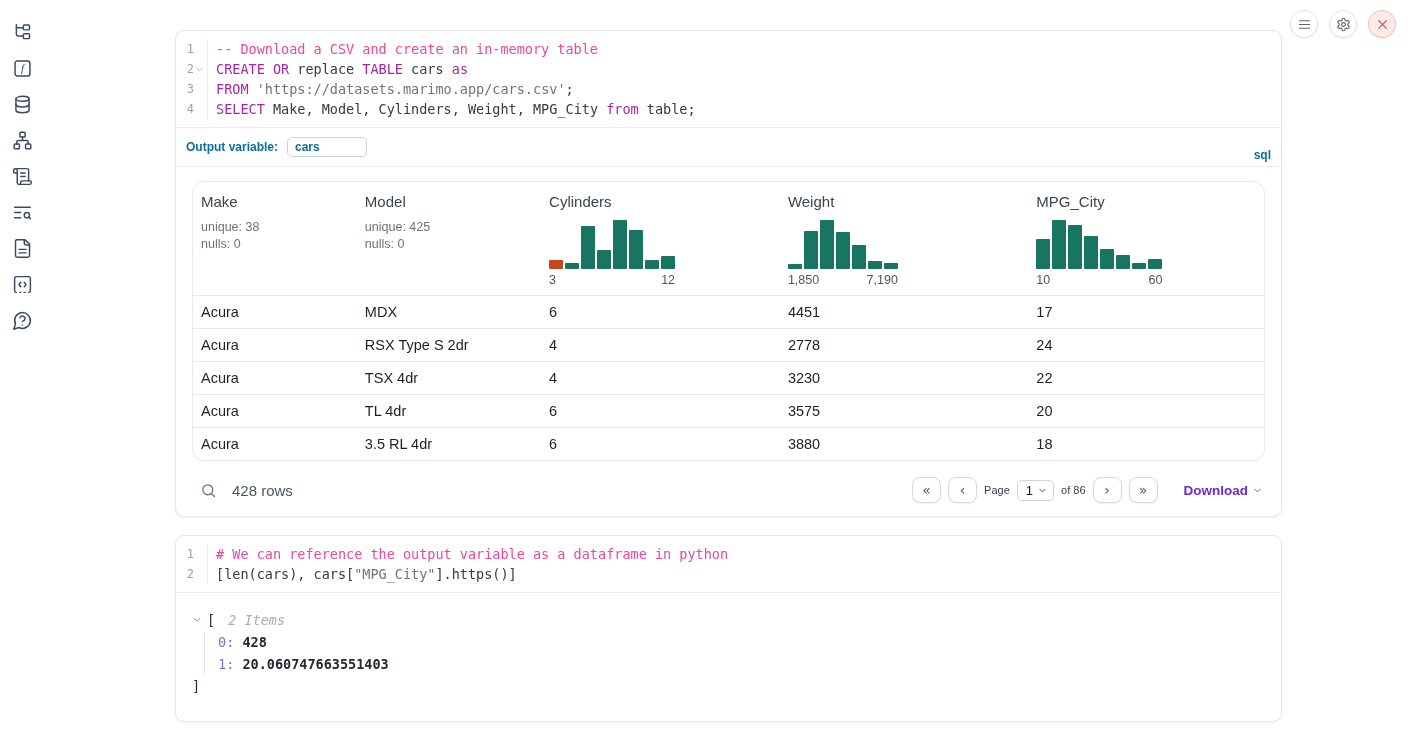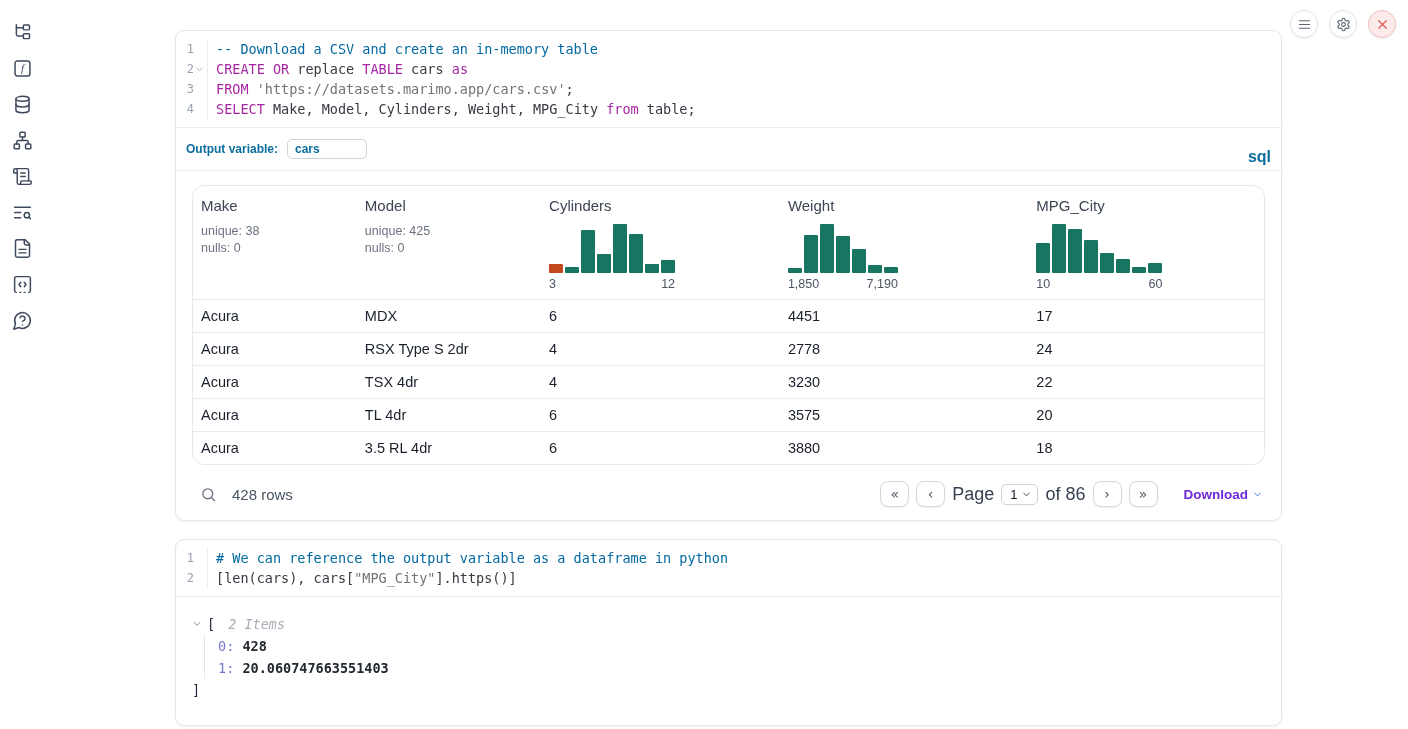--- a/index.html
+++ b/index.html
@@ -33,31 +33,31 @@
   .code-area { display:flex; padding:8px 0; font-family:"DejaVu Sans Mono","Liberation Mono",monospace;
     font-size:13.5px; line-height:20px; }
   .gutter { width:32px; flex:0 0 32px; border-right:1px solid #ebecf0; color:#9aa1ad; font-size:12px; }
   .gl { display:flex; align-items:center; justify-content:flex-end; height:20px; padding-right:2px; }
   .gl .num { text-align:right; }
   .gl .fold { width:11px; display:flex; align-items:center; justify-content:center; }
   .gl .fold svg { width:9px; height:9px; stroke:#9aa1ad; fill:none; stroke-width:2; stroke-linecap:round; }
   .src { padding-left:8px; flex:1; color:#383a42; }
   .srcline { height:20px; white-space:pre; }
   .kw  { color:#a626a4; }
-  .com { color:#0369a1; }
+  .com { color:#ec4899; }
   .str { color:#737373; }
 
   
   .outvar-bar { display:flex; align-items:center; gap:9px; padding:4px 10px;
     border-top:1px solid #ebecf0; border-bottom:1px solid #ebecf0; }
   .outvar-label { font-size:12px; font-weight:bold; color:#0b6e9e; }
   .outvar-input { width:80px; font-size:12px; font-weight:bold; color:#0b6e9e;
     border:1px solid #ccd3dd; border-radius:5px; padding:2px 7px; outline:none;
     font-family:"Liberation Sans",sans-serif; }
-  .lang-label { margin-left:auto; font-size:16px; font-weight:bold; color:#0b6e9e; cursor:pointer;margin-top:16px; }
+  .lang-label { margin-left:auto; font-size:12px; font-weight:bold; color:#0b6e9e; cursor:pointer;margin-top:16px; }
 
   
   .output-area { padding:14px 16px 13px; }
   .dtable { border:1px solid #e6e8ec; border-radius:12px; overflow:hidden; }
   .trow { display:grid; grid-template-columns:15.3% 17.2% 22.3% 23.2% 22%; }
   .th-cell { padding:11px 8px 8px; }
   .th-name { font-size:15px; color:#3c4453; margin-bottom:9px; }
   .th-stats { font-size:12.5px; color:#6b7280; line-height:17px; }
   .hist { margin-top:9px; cursor:pointer; }
   .hist-bars { display:flex; align-items:flex-end; gap:2px; height:50px; }
@@ -70,21 +70,21 @@
   
   .tfooter { display:flex; align-items:center; margin-top:10px; padding:6px 2px 0; }
   .search-btn { background:none; border:none; cursor:pointer; display:flex; margin-left:6px; }
   .search-btn svg { width:17px; height:17px; stroke:#6b7280; fill:none; stroke-width:1.8; stroke-linecap:round; }
   .rowcount { margin-left:15px; font-size:15px; color:#4b5563;text-align:right; }
   .pager { margin-left:auto; display:flex; align-items:center; gap:7px; }
   .pg-btn { width:29px; height:26px; border:1px solid #d4d7dd; border-radius:8px; background:#fff;
     box-shadow:0 1px 1px rgba(20,30,50,.06); color:#4b5563; font-size:14px; line-height:1;
     display:flex; align-items:center; justify-content:center; cursor:pointer;
     font-family:"DejaVu Sans",sans-serif; }
-  .pg-text { font-size:18px; color:#374151; }
+  .pg-text { font-size:11px; color:#374151; }
   .page-select { display:flex; align-items:center; gap:4px; border:1px solid #cfd4db; border-radius:5px;
     padding:2px 5px 2px 8px; font-size:13px; color:#111827; cursor:pointer; background:#fff; }
   .page-select svg, .download svg { width:11px; height:11px; fill:none; stroke-width:2;
     stroke-linecap:round; stroke-linejoin:round; }
   .page-select svg { stroke:#374151; }
   .download { margin-left:26px; display:flex; align-items:center; gap:4px; background:none; border:none;
     color:#6d28d9; font-size:13.5px; font-weight:600; cursor:pointer;
     font-family:"Liberation Sans",sans-serif; }
   .download svg { stroke:#2578cf; }
 

